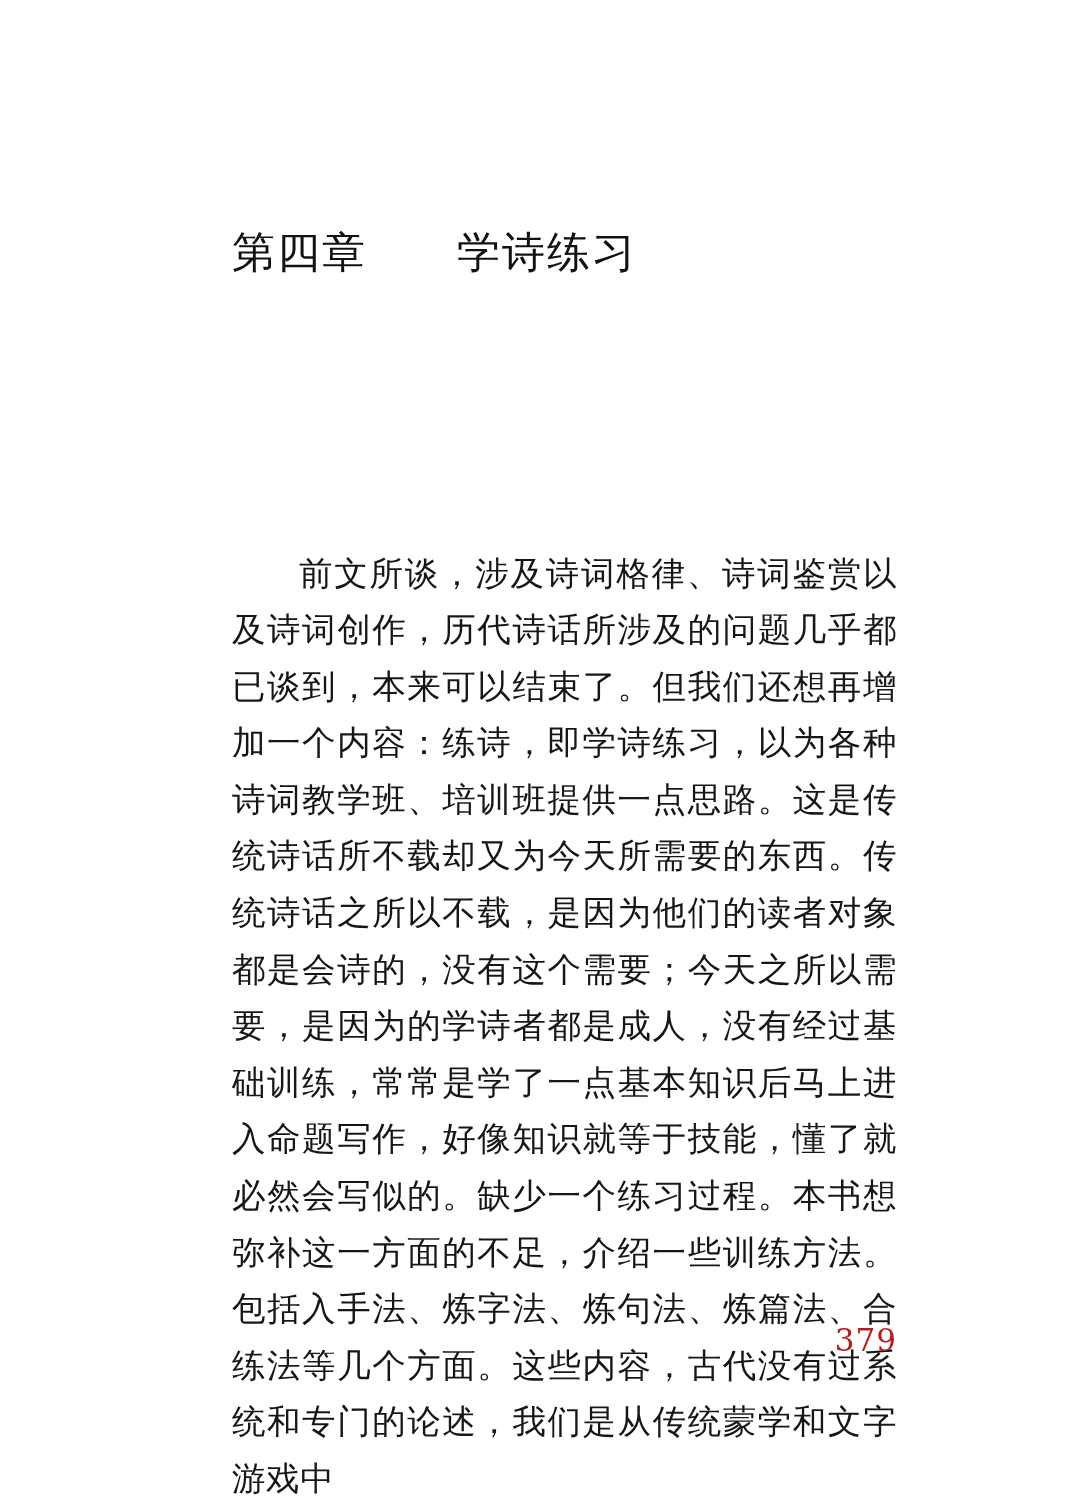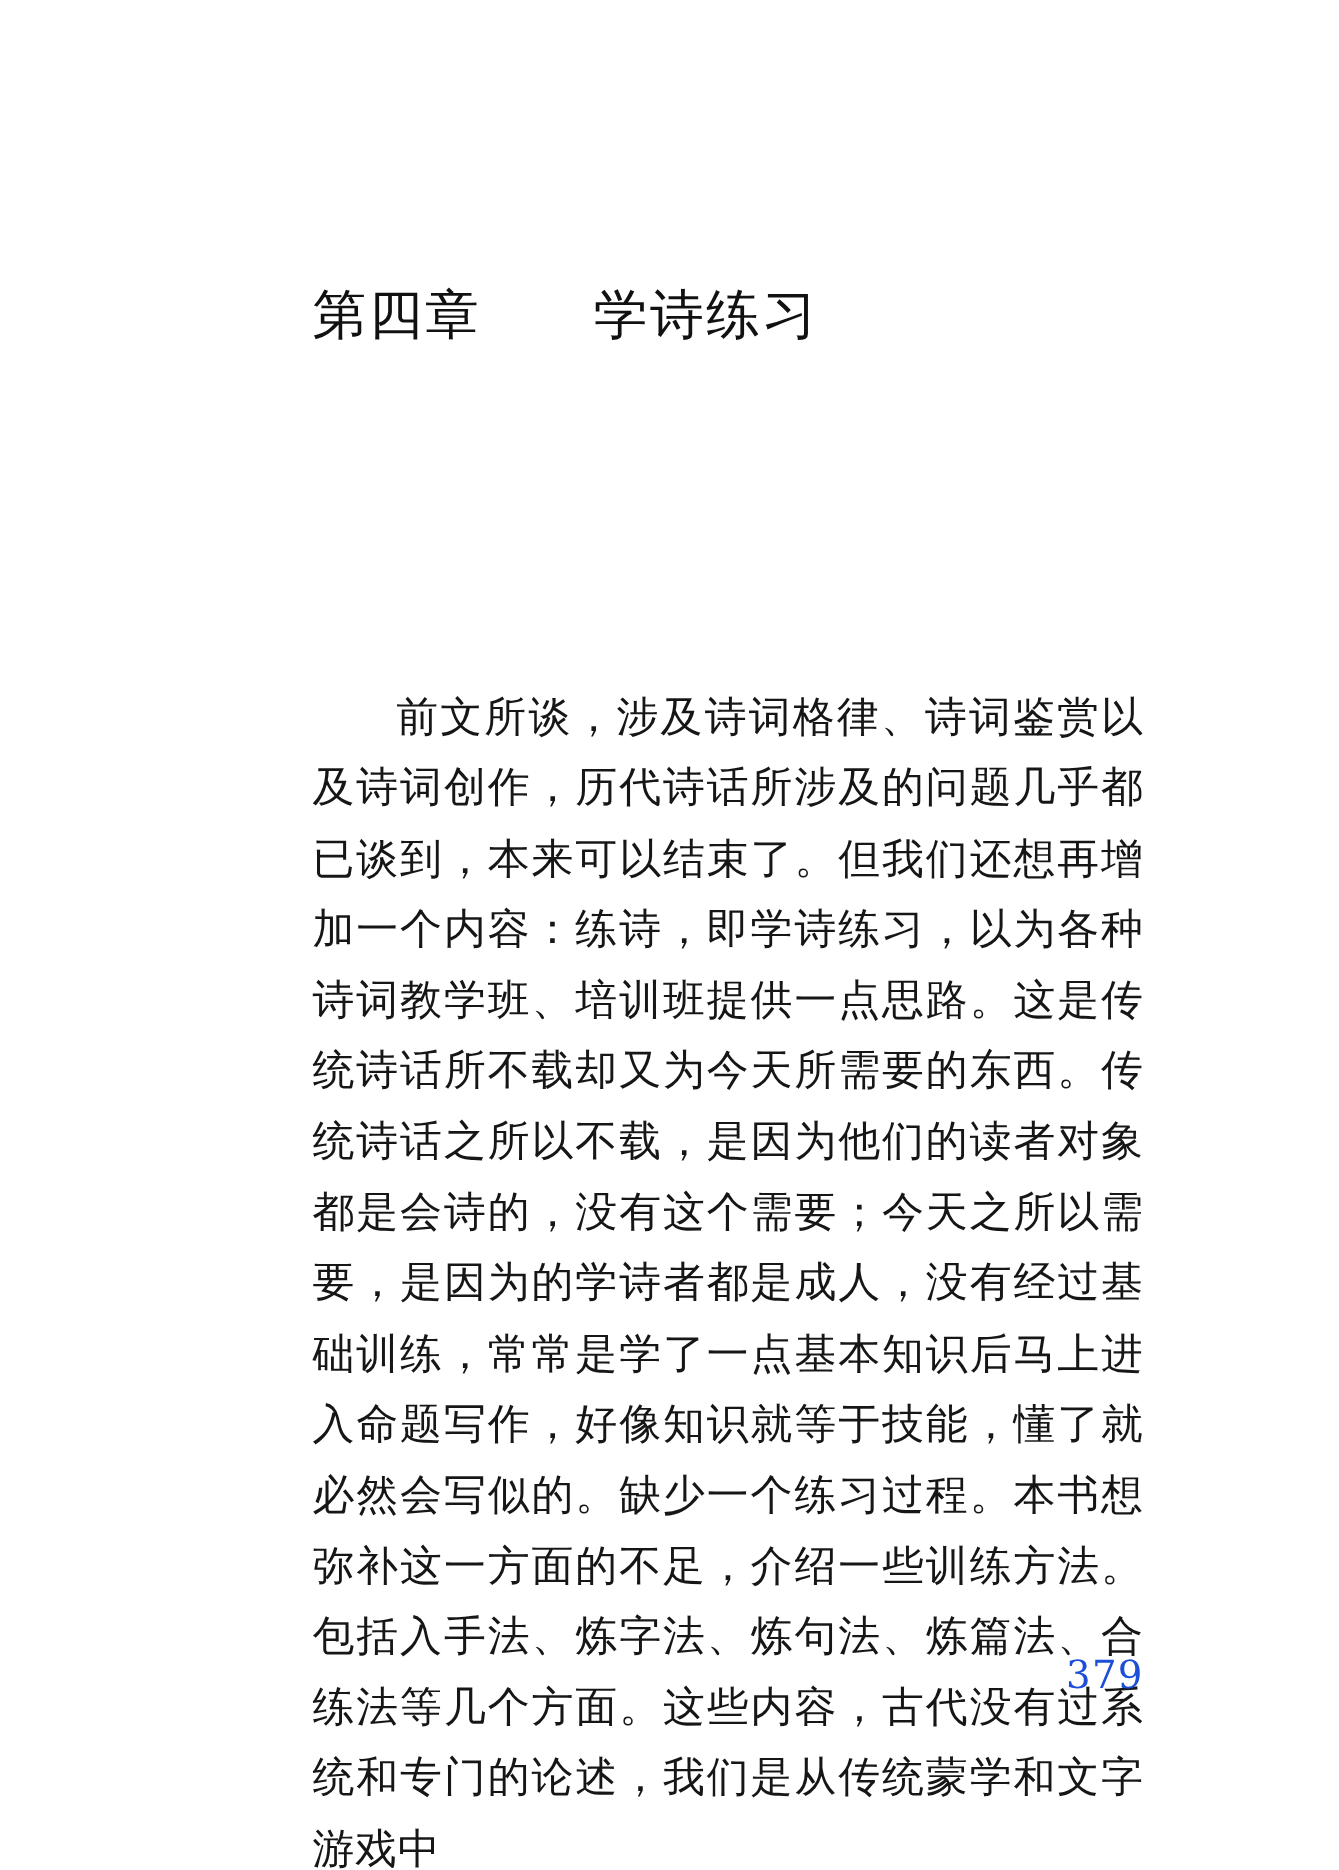--- a/index.html
+++ b/index.html
@@ -12,21 +12,21 @@
     position: relative;
     width: 1071px;
     height: 1496px;
     background: #ffffff;
     overflow: hidden;
     font-family: "DejaVu Serif", "Liberation Serif", serif;
     color: #1a1a1a;
   }
   .content {
     position: absolute;
-    left: 250px;
+    left: 232px;
     top: 0;
     width: 665px;
     height: 100%;
     text-decoration: underline;
   }
   .chapter-heading {
     position: absolute;
     top: 198px;
     left: 0;
     width: 100%;
@@ -51,21 +51,21 @@
     text-indent: 67px;
   }
   .page-number {
     position: absolute;
     right: 0;
     top: 1322px;
     width: 665px;
     text-align: right;
     font-size: 31px;
     font-family: "DejaVu Serif", "Liberation Serif", serif;
-    color: #1d4ed8;
+    color: #b91c1c;
     letter-spacing: 1px;
   }
 </style>
 </head>
 <body>
 
 <div class="page">
   <div class="content">
     <h1 class="chapter-heading">第四章　　学诗练习</h1>
     <p class="body-text">前文所谈，涉及诗词格律、诗词鉴赏以及诗词创作，历代诗话所涉及的问题几乎都已谈到，本来可以结束了。但我们还想再增加一个内容：练诗，即学诗练习，以为各种诗词教学班、培训班提供一点思路。这是传统诗话所不载却又为今天所需要的东西。传统诗话之所以不载，是因为他们的读者对象都是会诗的，没有这个需要；今天之所以需要，是因为的学诗者都是成人，没有经过基础训练，常常是学了一点基本知识后马上进入命题写作，好像知识就等于技能，懂了就必然会写似的。缺少一个练习过程。本书想弥补这一方面的不足，介绍一些训练方法。包括入手法、炼字法、炼句法、炼篇法、合练法等几个方面。这些内容，古代没有过系统和专门的论述，我们是从传统蒙学和文字游戏中</p>

